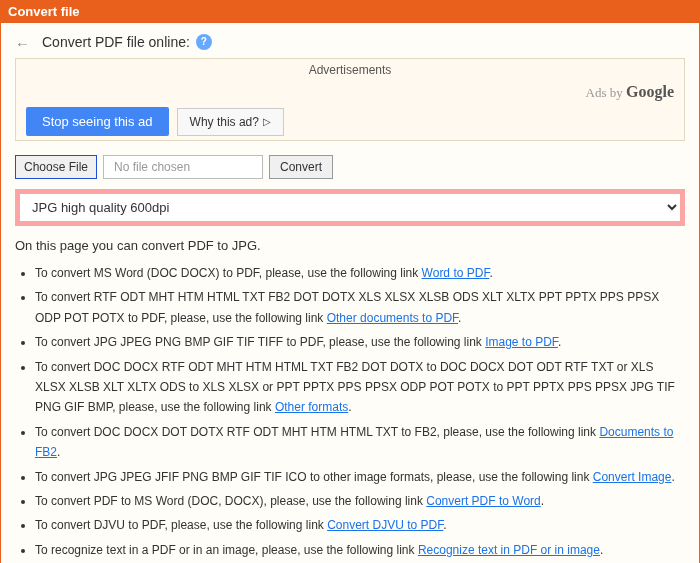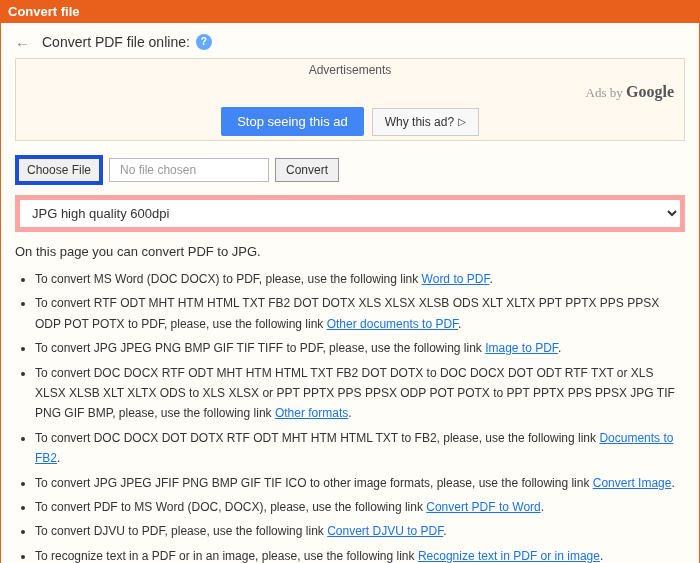--- a/index.html
+++ b/index.html
@@ -74,21 +74,21 @@
       margin-bottom: 6px;
       font-family: Liberation Serif, serif;
     }
     #ads-by-google strong {
       color: #555;
       font-size: 16px;
     }
     #ads-buttons {
       display: flex;
       align-items: center;
-      justify-content: center;
+      justify-content: flex-start;
       gap: 8px;
     }
     #stop-ad-btn {
       background: #4285f4;
       color: #fff;
       border: none;
       padding: 7px 16px;
       font-size: 13px;
       cursor: pointer;
       border-radius: 2px;
@@ -107,21 +107,21 @@
     }
 
     #file-section {
       margin-top: 10px;
       margin-bottom: 10px;
       display: flex;
       align-items: center;
       gap: 6px;
     }
     #choose-file-btn {
-      border: 4px solid #1d4ed8;
+      border: 1px solid #1d4ed8;
       background: #f0f0f0;
       padding: 4px 8px;
       font-size: 12px;
       cursor: pointer;
       color: #333;
     }
     #file-name-display {
       border: 1px solid #bbb;
       background: #fff;
       padding: 4px 10px;

